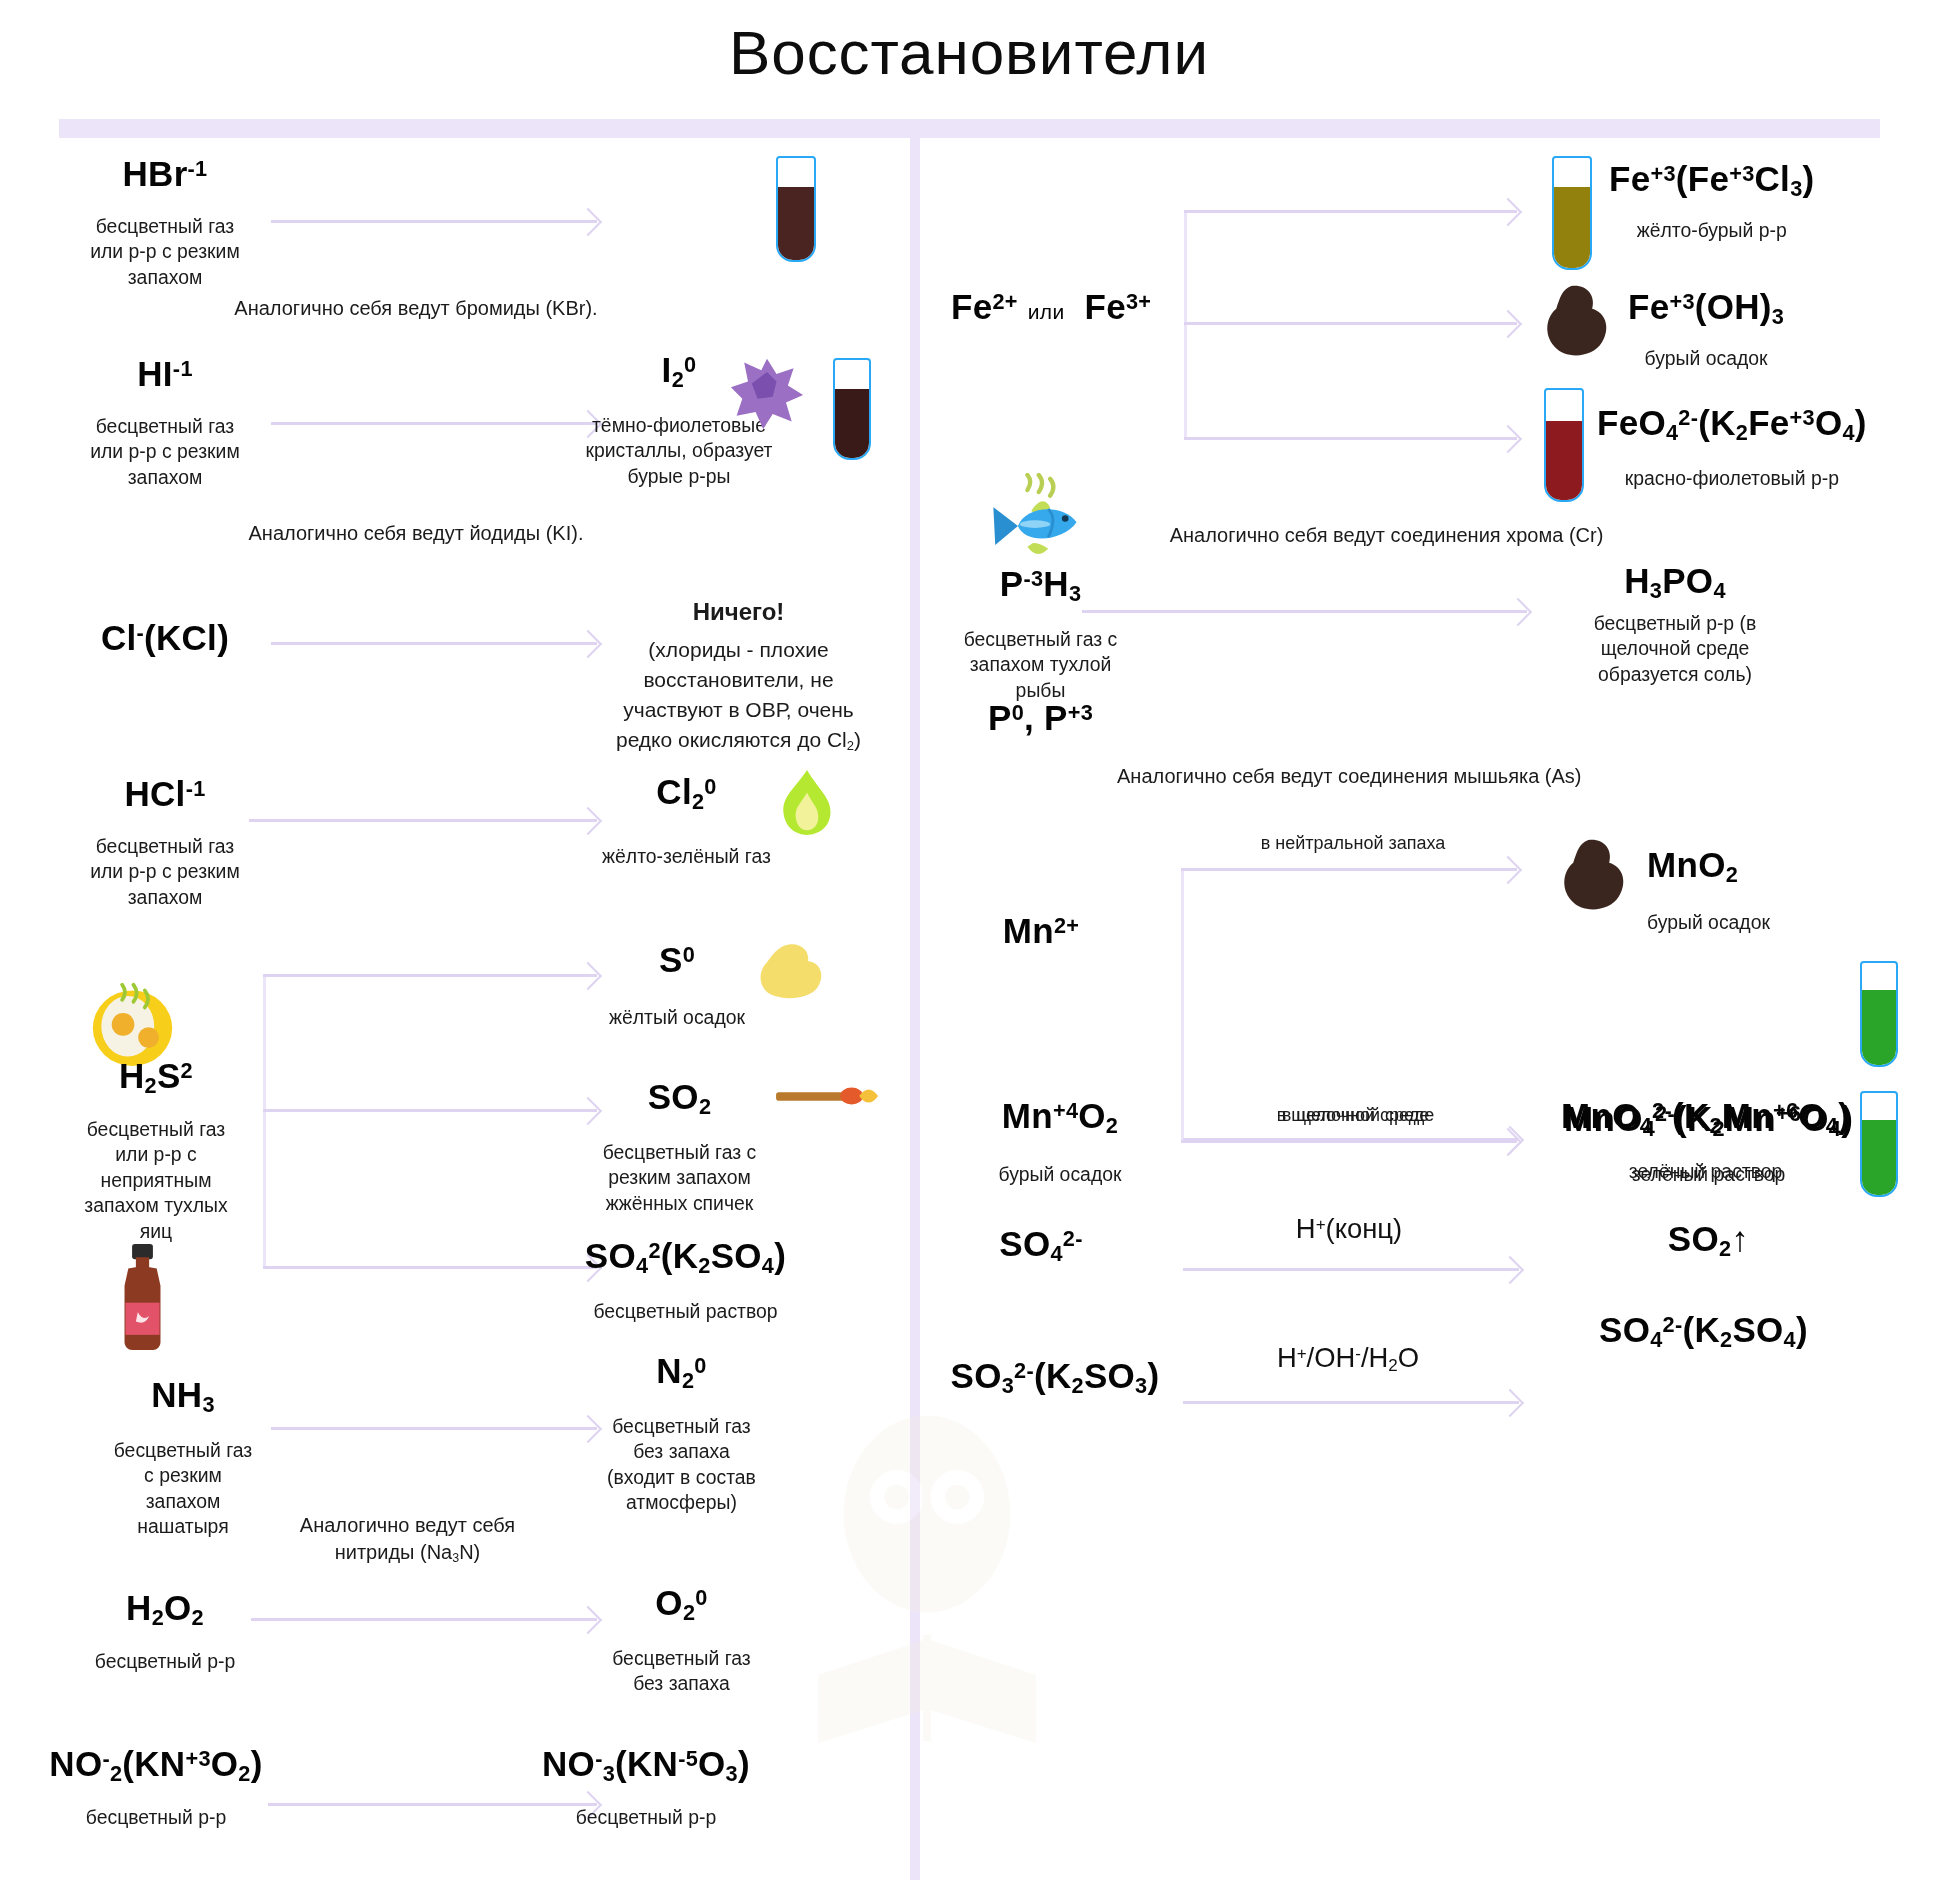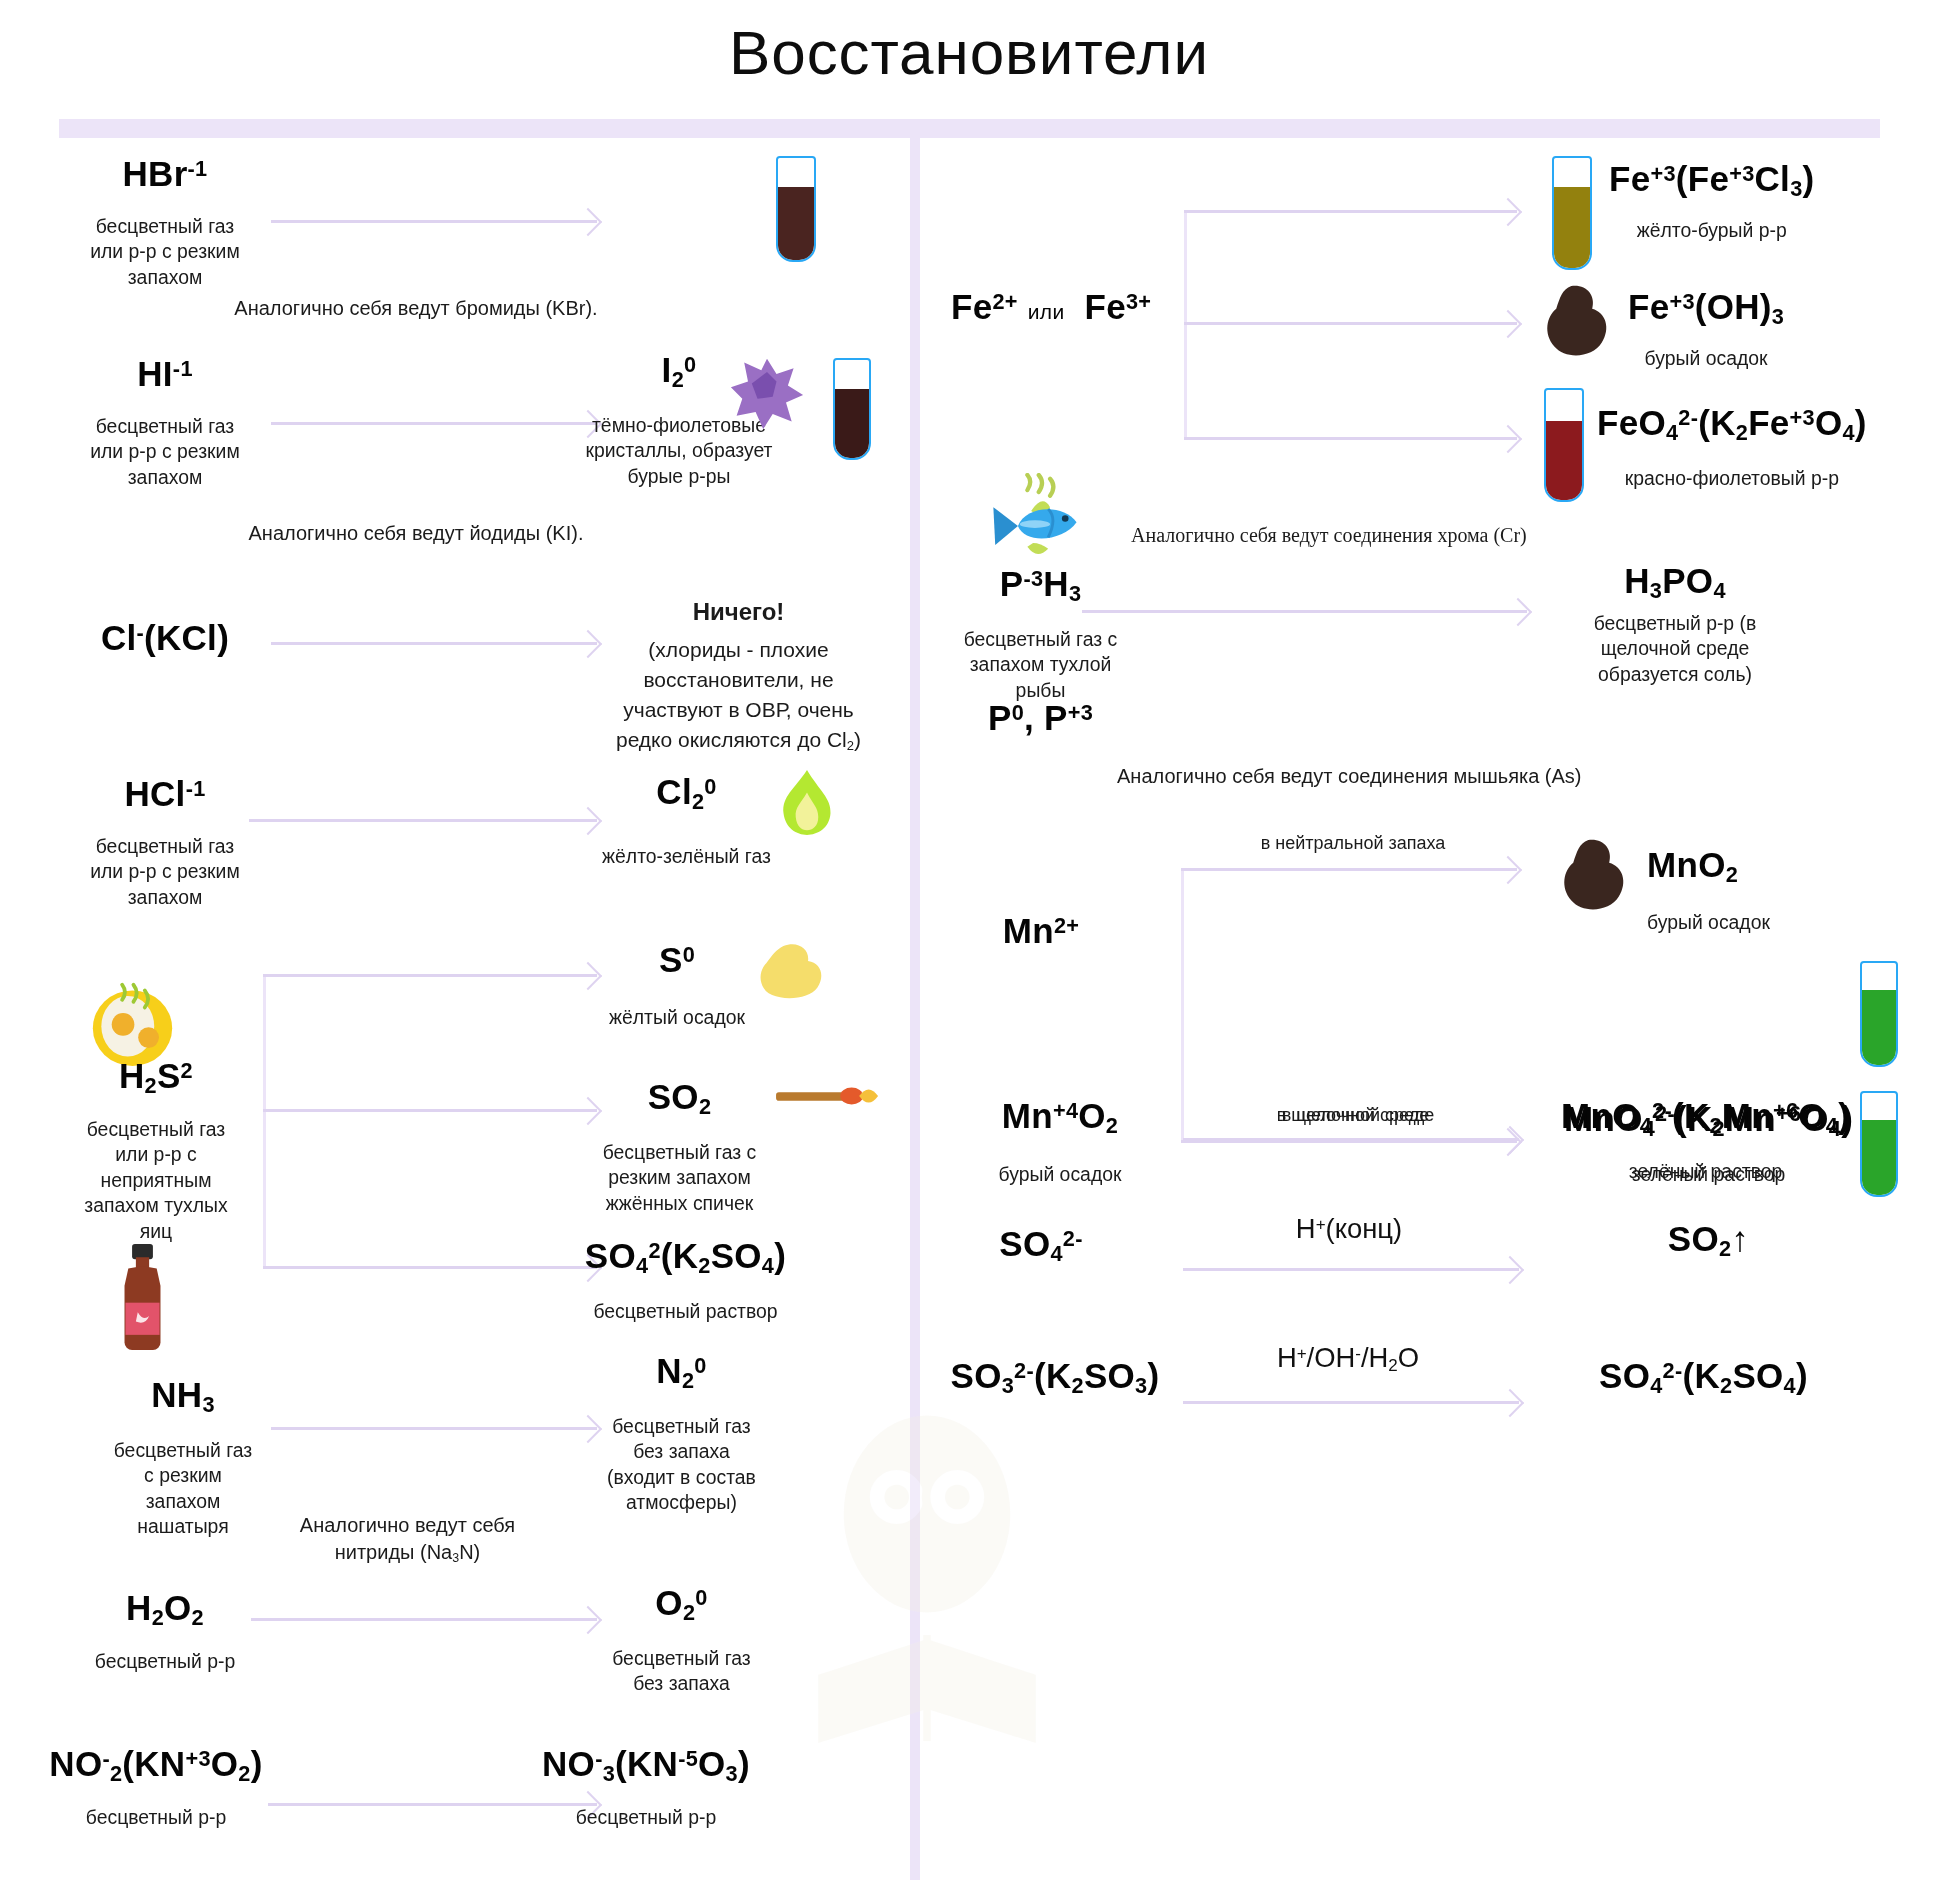--- a/index.html
+++ b/index.html
@@ -285,21 +285,21 @@
   <div class="tube" style="left:1544px;top:388px;width:40px;height:114px;">
     <div class="glass">
         <div class="liquid" style="height:72%;background:#8c1a1e;"></div>
       </div>
   </div>
   <div class="blk" style="left:1597px;top:405px;">
     <div class="formula">FeO<sub>4</sub><sup>2-</sup>(K<sub>2</sub>Fe<sup>+3</sup>O<sub>4</sub>)</div>
     <div class="desc" style="margin-top:21px;">красно-фиолетовый р-р</div>
   </div>
 
-  <div class="note blk" style="left:1131px;top:522px;width:511px;text-align:left;font-family:Liberation Serif, serif;">Аналогично себя ведут соединения хрома (Cr)</div>
+  <div class="note blk" style="left:1131px;top:522px;width:511px;text-align:center;">Аналогично себя ведут соединения хрома (Cr)</div>
 
   <div class="blob" style="left:982px;top:473px;width:104px;height:90px;">
     <svg viewBox="0 0 110 95" width="104" height="90">
       <path d="M48 18 q6 -9 0 -16 M60 20 q7 -10 0 -18 M72 24 q7 -10 0 -18" stroke="#b8cf54" stroke-width="4.5" fill="none" stroke-linecap="round"></path>
       <path d="M52 40 q12 -18 20 -4 q-6 8 -12 10 Z" fill="#c2dd56"></path>
       <path d="M48 78 q10 14 22 2 q-8 -6 -16 -6 Z" fill="#c2dd56"></path>
       <path d="M38 56 C46 34 86 32 100 52 C86 72 46 76 38 56 Z" fill="#35a9ec"></path>
       <path d="M38 56 L12 36 L14 76 Z" fill="#2a8fd0"></path>
       <path d="M70 38 q10 10 0 30" stroke="#2a8fd0" stroke-width="3" fill="none"></path>
       <ellipse cx="56" cy="54" rx="16" ry="4" fill="#8fd3f7"></ellipse>
@@ -376,18 +376,18 @@
   <div class="arrow" style="left:1183px;top:1268px;width:336px;"></div>
   <div class="blk ctr" style="left:1590px;top:1221px;width:237px;">
     <div class="formula">SO<sub>2</sub>↑</div>
   </div>
 
   <div class="blk ctr" style="left:913px;top:1358px;width:284px;">
     <div class="formula">SO<sub>3</sub><sup>2-</sup>(K<sub>2</sub>SO<sub>3</sub>)</div>
   </div>
   <div class="cond-big blk" style="left:1173px;top:1342px;width:350px;">H<sup>+</sup>/OH<sup>-</sup>/H<sub>2</sub>O</div>
   <div class="arrow" style="left:1183px;top:1401px;width:336px;"></div>
-  <div class="blk ctr" style="left:1552px;top:1358px;width:303px;">
+  <div class="blk ctr" style="left:1552px;top:1312px;width:303px;">
     <div class="formula">SO<sub>4</sub><sup>2-</sup>(K<sub>2</sub>SO<sub>4</sub>)</div>
   </div>
 
 </div>
 
 
 </body></html>

